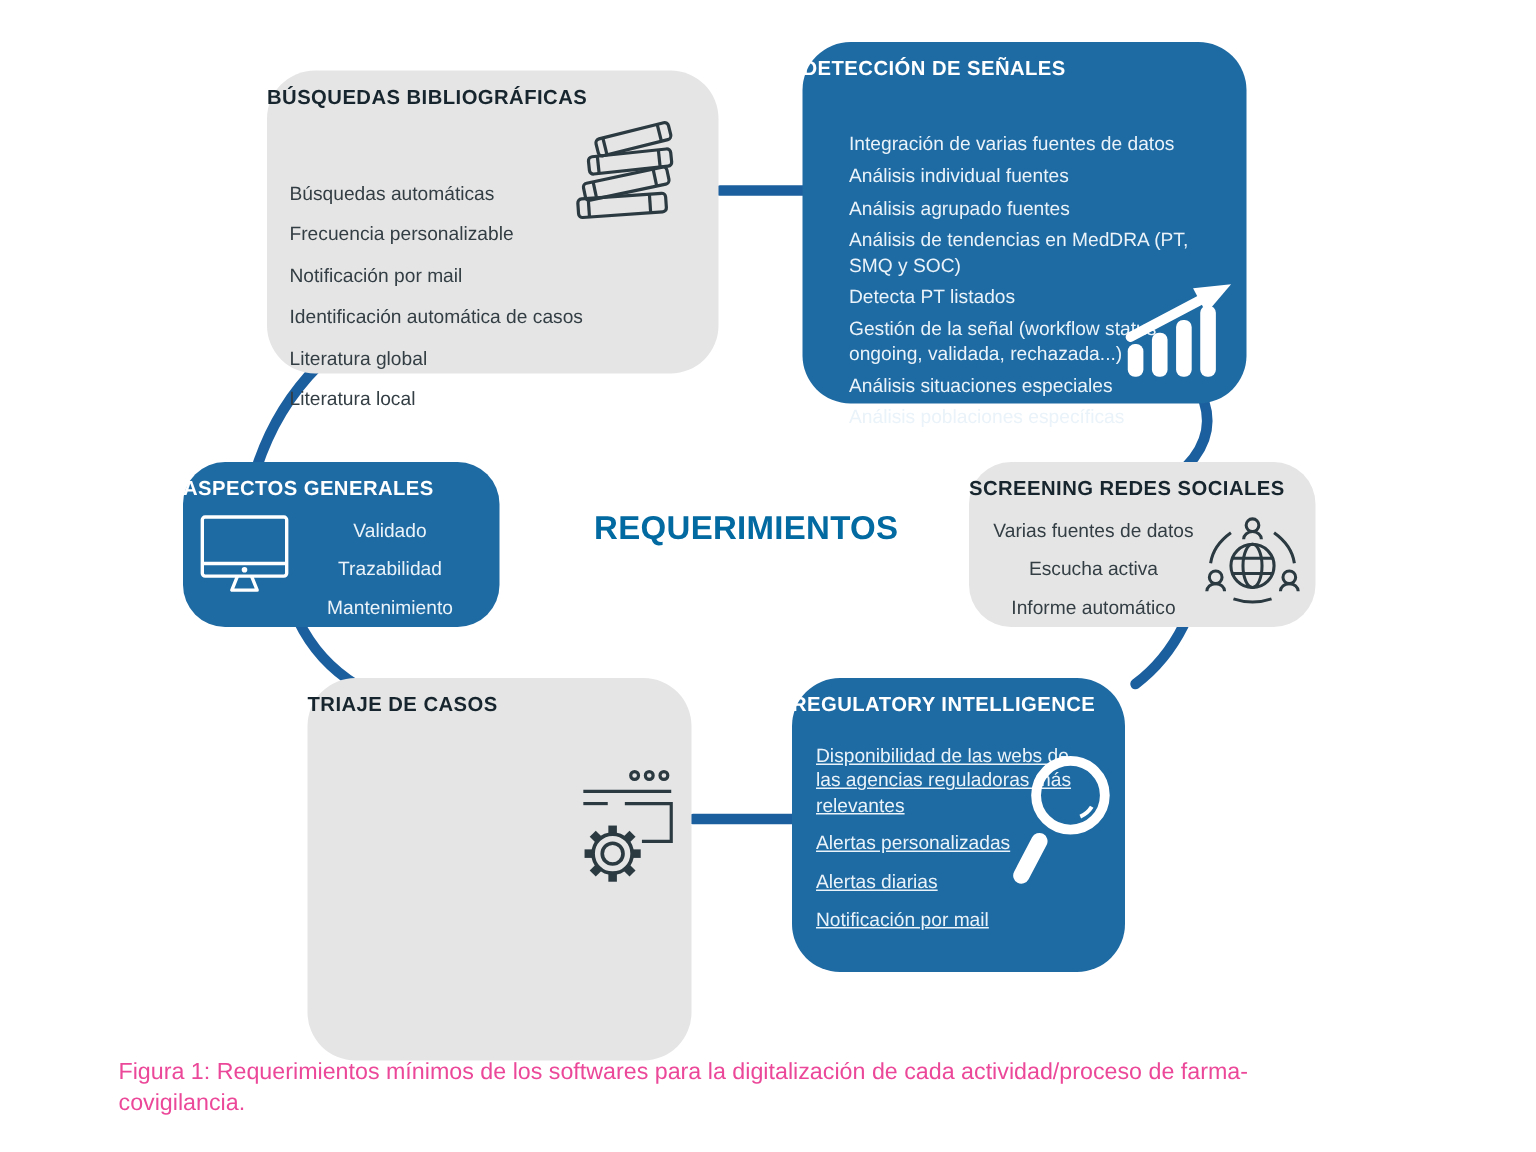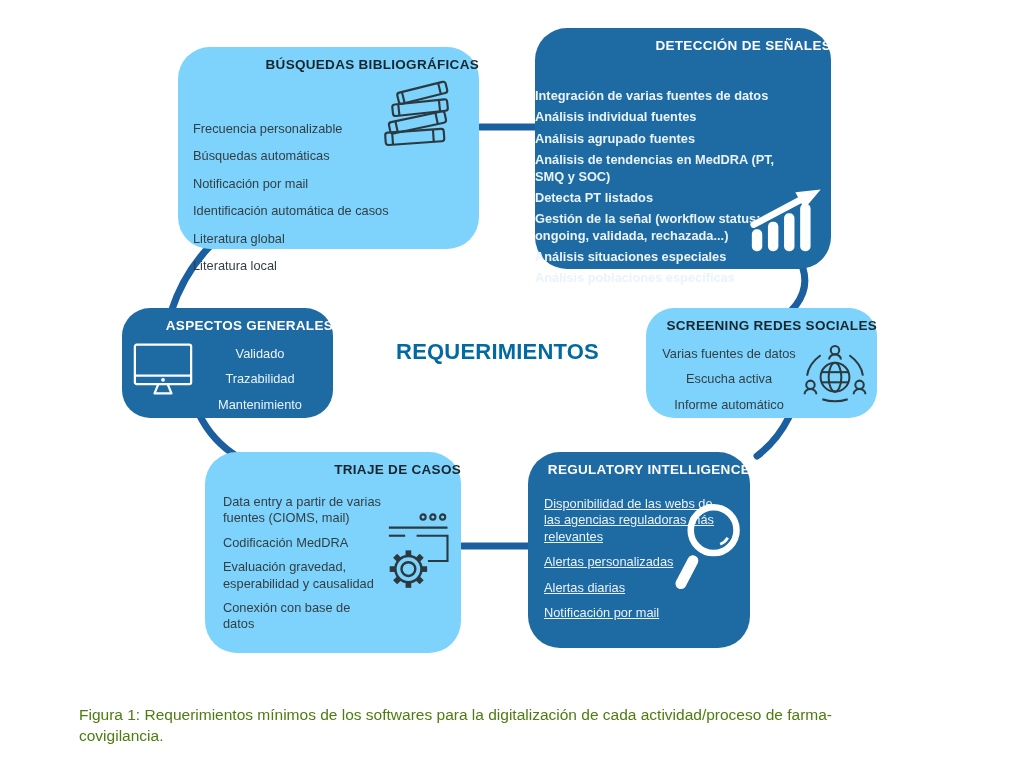--- a/index.html
+++ b/index.html
@@ -2,69 +2,69 @@
 <html><head>
 <meta charset="utf-8">
 <style>
   html,body{margin:0;padding:0;background:#fff;}
   .canvas{
     position:relative;width:1024px;height:768px;background:#ffffff;overflow:hidden;
     font-family:"Liberation Sans","DejaVu Sans",sans-serif;
   }
   .connectors{position:absolute;left:0;top:0;z-index:0;}
   .box{position:absolute;z-index:1;box-sizing:border-box;}
-  .teal{background:#7dd3fc;}
+  .teal{background:#e5e5e5;}
   .blue{background:#1e6aa3;}
   .box-title{
-    text-align:right;font-weight:700;font-size:13.5px;letter-spacing:.3px;
+    text-align:left;font-weight:700;font-size:13.5px;letter-spacing:.3px;
     padding-top:10px;
   }
   .t-dark{color:#17262e;}
   .t-white{color:#ffffff;}
   ul.items{list-style:none;margin:0;padding:0;position:absolute;}
   ul.items li{font-size:12.8px;line-height:1.28;}
   .body-dark li{color:#333e44;}
   .body-white li{color:#eaf3f9;}
   .icon{position:absolute;}
 
   
   .b1{left:178px;top:47px;width:301px;height:202px;border-radius:32px;}
   .b1 .items{left:15px;top:74px;width:200px;}
   .b1 .items li{margin-bottom:11px;}
   .b2{left:535px;top:28px;width:296px;height:241px;border-radius:32px;}
-  .b2 .items{left:0;top:60px;width:252px;font-weight:bold;}
+  .b2 .items{left:31px;top:60px;width:252px;}
   .b2 .items li{margin-bottom:5px;}
   .b3{left:122px;top:308px;width:211px;height:110px;border-radius:28px;}
   .b3 .items{right:14px;top:38px;width:118px;text-align:center;}
   .b3 .items li{margin-bottom:9px;}
   .b4{left:646px;top:308px;width:231px;height:110px;border-radius:28px;}
   .b4 .items{left:8px;top:38px;width:150px;text-align:center;}
   .b4 .items li{margin-bottom:9px;}
-  .b5{left:205px;top:452px;width:256px;height:201px;border-radius:32px;}
+  .b5{left:205px;top:452px;width:256px;height:255px;border-radius:32px;}
   .b5 .items{left:18px;top:42px;width:160px;}
   .b5 .items li{margin-bottom:8px;}
   .b6{left:528px;top:452px;width:222px;height:196px;border-radius:32px;}
   .b6 .items{left:16px;top:44px;width:182px;}
   .b6 .items li{margin-bottom:9px;text-decoration:underline;}
 
   
   .ic-books{right:9px;top:30px;}
   .ic-trend{right:10px;bottom:15px;}
   .ic-monitor{left:11px;top:31px;}
   .ic-social{right:9px;top:27px;}
   .ic-gear{right:7px;top:52px;}
   .ic-magnifier{right:8px;top:40px;}
 
   .center-title{
     position:absolute;left:381px;top:339px;width:233px;z-index:1;
     text-align:center;font-size:22px;font-weight:800;color:#0369a1;letter-spacing:.2px;
   }
   .caption{
     position:absolute;left:79px;top:705px;width:850px;z-index:1;
-    font-size:15.5px;color:#4d7c0f;line-height:1.35;
+    font-size:15.5px;color:#ec4899;line-height:1.35;
   }
 </style>
 </head>
 <body>
 
 <div class="canvas">
 
   <svg class="connectors" width="1024" height="768" viewBox="0 0 1024 768">
     <g stroke="#1c5f9f" stroke-width="7" fill="none" stroke-linecap="round">
       <path d="M480 127 H538"></path>
@@ -72,22 +72,22 @@
       <path d="M199 414 Q212 441 238 457"></path>
       <path d="M800 261 Q813 288 791 311"></path>
       <path d="M789 417 Q777 441 757 456"></path>
       <path d="M462 546 H530"></path>
     </g>
   </svg>
 
   <div class="box teal b1">
     <div class="box-title t-dark">BÚSQUEDAS BIBLIOGRÁFICAS</div>
     <ul class="items body-dark">
+      <li>Búsquedas automáticas</li>
       <li>Frecuencia personalizable</li>
-      <li>Búsquedas automáticas</li>
       <li>Notificación por mail</li>
       <li>Identificación automática de casos</li>
       <li>Literatura global</li>
       <li>Literatura local</li>
     </ul>
     <svg class="icon ic-books" width="100" height="80" viewBox="0 0 110 90">
       <g stroke="#2b3940" stroke-width="2.4" fill="none" stroke-linejoin="round">
         <g transform="rotate(-14 55 20)">
             <rect x="30" y="12" width="56" height="13" rx="3"></rect>
             <line x1="36" y1="12" x2="36" y2="25"></line>
@@ -176,26 +176,20 @@
           <path d="M61 62 a7 6 0 0 1 14 0"></path>
         <path d="M22 16 Q8 26 6 40"></path>
         <path d="M56 16 Q70 26 72 40"></path>
         <path d="M24 68 Q39 73 54 68"></path>
       </g>
     </svg>
   </div>
 
   <div class="box teal b5">
     <div class="box-title t-dark">TRIAJE DE CASOS</div>
-    <ul class="items body-dark">
-      <li>Data entry a partir de varias fuentes (CIOMS, mail)</li>
-      <li>Codificación MedDRA</li>
-      <li>Evaluación gravedad, esperabilidad y causalidad</li>
-      <li>Conexión con base de datos</li>
-    </ul>
     <svg class="icon ic-gear" width="70" height="96" viewBox="0 0 86 106">
       <g stroke="#2b3940" fill="none">
         <g stroke-width="2.6">
           <circle cx="48" cy="10" r="3.2"></circle>
             <circle cx="60" cy="10" r="3.2"></circle>
             <circle cx="72" cy="10" r="3.2"></circle>
           <line x1="6" y1="23" x2="78" y2="23"></line>
           <line x1="6" y1="33" x2="26" y2="33"></line>
           <path d="M40 33 H78 V64 H54"></path>
         </g>

